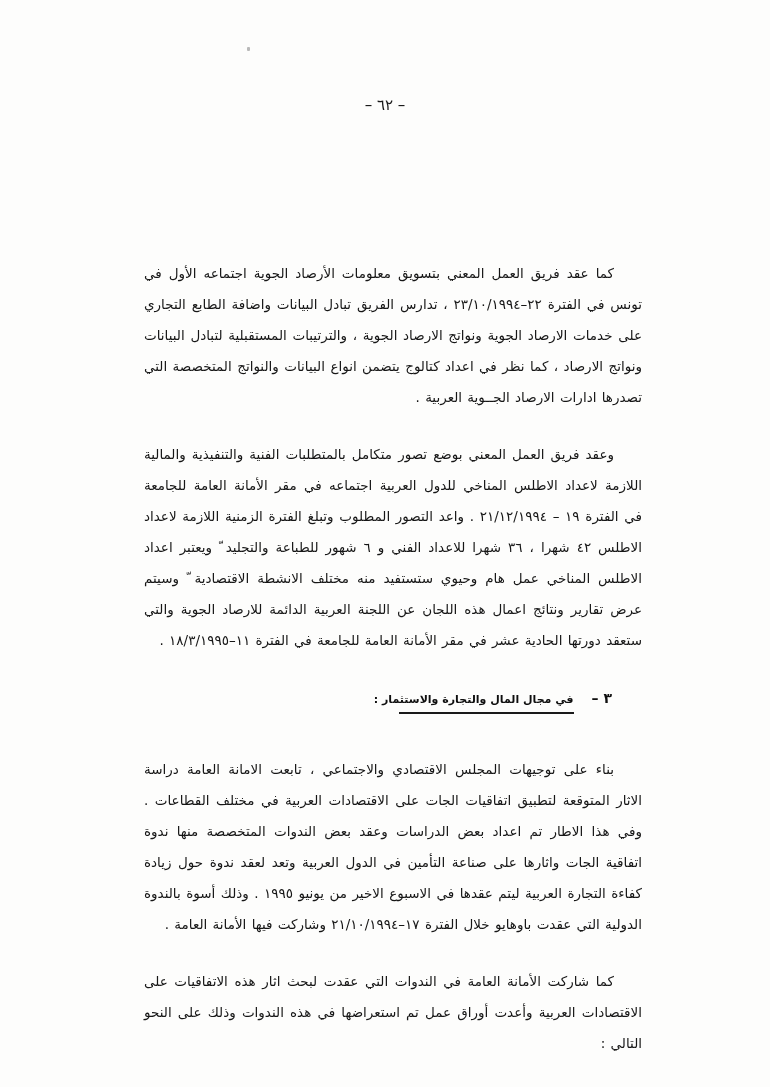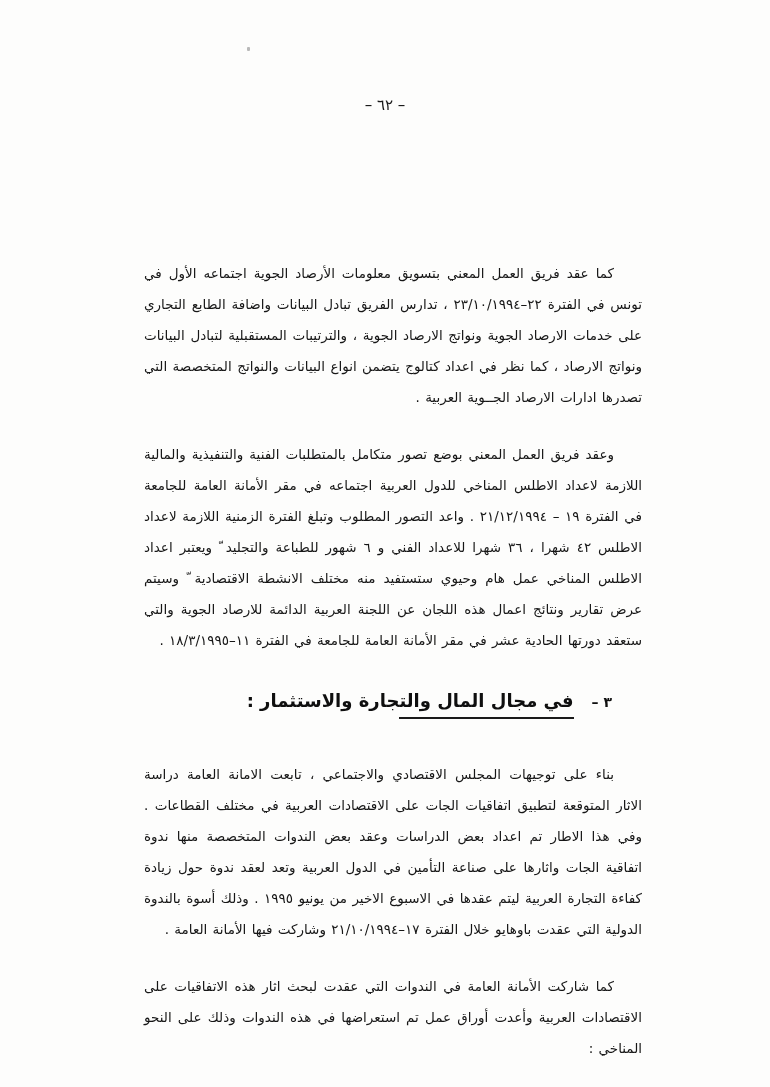--- a/index.html
+++ b/index.html
@@ -60,21 +60,21 @@
     gap: 18px;
     padding-right: 30px;
   }
   .section-num {
     font-size: 14px;
     font-weight: bold;
     color: #0f0f0f;
     white-space: nowrap;
   }
   .section-title {
-    font-size: 18px;
+    font-size: 11px;
     font-weight: bold;
     color: #0f0f0f;
     white-space: nowrap;
   }
   .heading-rule {
     height: 2px;
     background: #1a1a1a;
     width: 175px;
     margin: 6px 68px 40px 0;
   }
@@ -122,21 +122,21 @@
     <p class="para indent">وعقد فريق العمل المعني بوضع تصور متكامل بالمتطلبات الفنية والتنفيذية والمالية اللازمة لاعداد الاطلس المناخي للدول العربية اجتماعه في مقر الأمانة العامة للجامعة في الفترة ١٩ – ٢١/١٢/١٩٩٤ . واعد التصور المطلوب وتبلغ الفترة الزمنية اللازمة لاعداد الاطلس ٤٢ شهرا ، ٣٦ شهرا للاعداد الفني و ٦ شهور للطباعة والتجليد ّ ويعتبر اعداد الاطلس المناخي عمل هام وحيوي ستستفيد منه مختلف الانشطة الاقتصادية ّ وسيتم عرض تقارير ونتائج اعمال هذه اللجان عن اللجنة العربية الدائمة للارصاد الجوية والتي ستعقد دورتها الحادية عشر في مقر الأمانة العامة للجامعة في الفترة ١١–١٨/٣/١٩٩٥ .</p>
 
     <div class="section-heading">
       <span class="section-num">٣ –</span>
       <span class="section-title">في مجال المال والتجارة والاستثمار :</span>
     </div>
     <div class="heading-rule"></div>
 
     <p class="para indent">بناء على توجيهات المجلس الاقتصادي والاجتماعي ، تابعت الامانة العامة دراسة الاثار المتوقعة لتطبيق اتفاقيات الجات على الاقتصادات العربية في مختلف القطاعات . وفي هذا الاطار تم اعداد بعض الدراسات وعقد بعض الندوات المتخصصة منها ندوة اتفاقية الجات واثارها على صناعة التأمين في الدول العربية وتعد لعقد ندوة حول زيادة كفاءة التجارة العربية ليتم عقدها في الاسبوع الاخير من يونيو ١٩٩٥ . وذلك أسوة بالندوة الدولية التي عقدت باوهايو خلال الفترة ١٧–٢١/١٠/١٩٩٤ وشاركت فيها الأمانة العامة .</p>
 
-    <p class="para indent">كما شاركت الأمانة العامة في الندوات التي عقدت لبحث اثار هذه الاتفاقيات على الاقتصادات العربية وأعدت أوراق عمل تم استعراضها في هذه الندوات وذلك على النحو المناخي :</p>
+    <p class="para indent">كما شاركت الأمانة العامة في الندوات التي عقدت لبحث اثار هذه الاتفاقيات على الاقتصادات العربية وأعدت أوراق عمل تم استعراضها في هذه الندوات وذلك على النحو التالي :</p>
 
     <div class="list-item">
       <span class="list-marker">أ –</span>
       <span class="list-body">ندوة تأثير اتفاقيات الجات على الاقتصادات العربية وعقدها مجلس التجارة والتنمية بالاونكتاد بالمملكة المغربية خلال الفترة ٢١–٢٣/١١/١٩٩٤ .</span>
     </div>
 
   </div>
 </div>
 
 </body></html>

